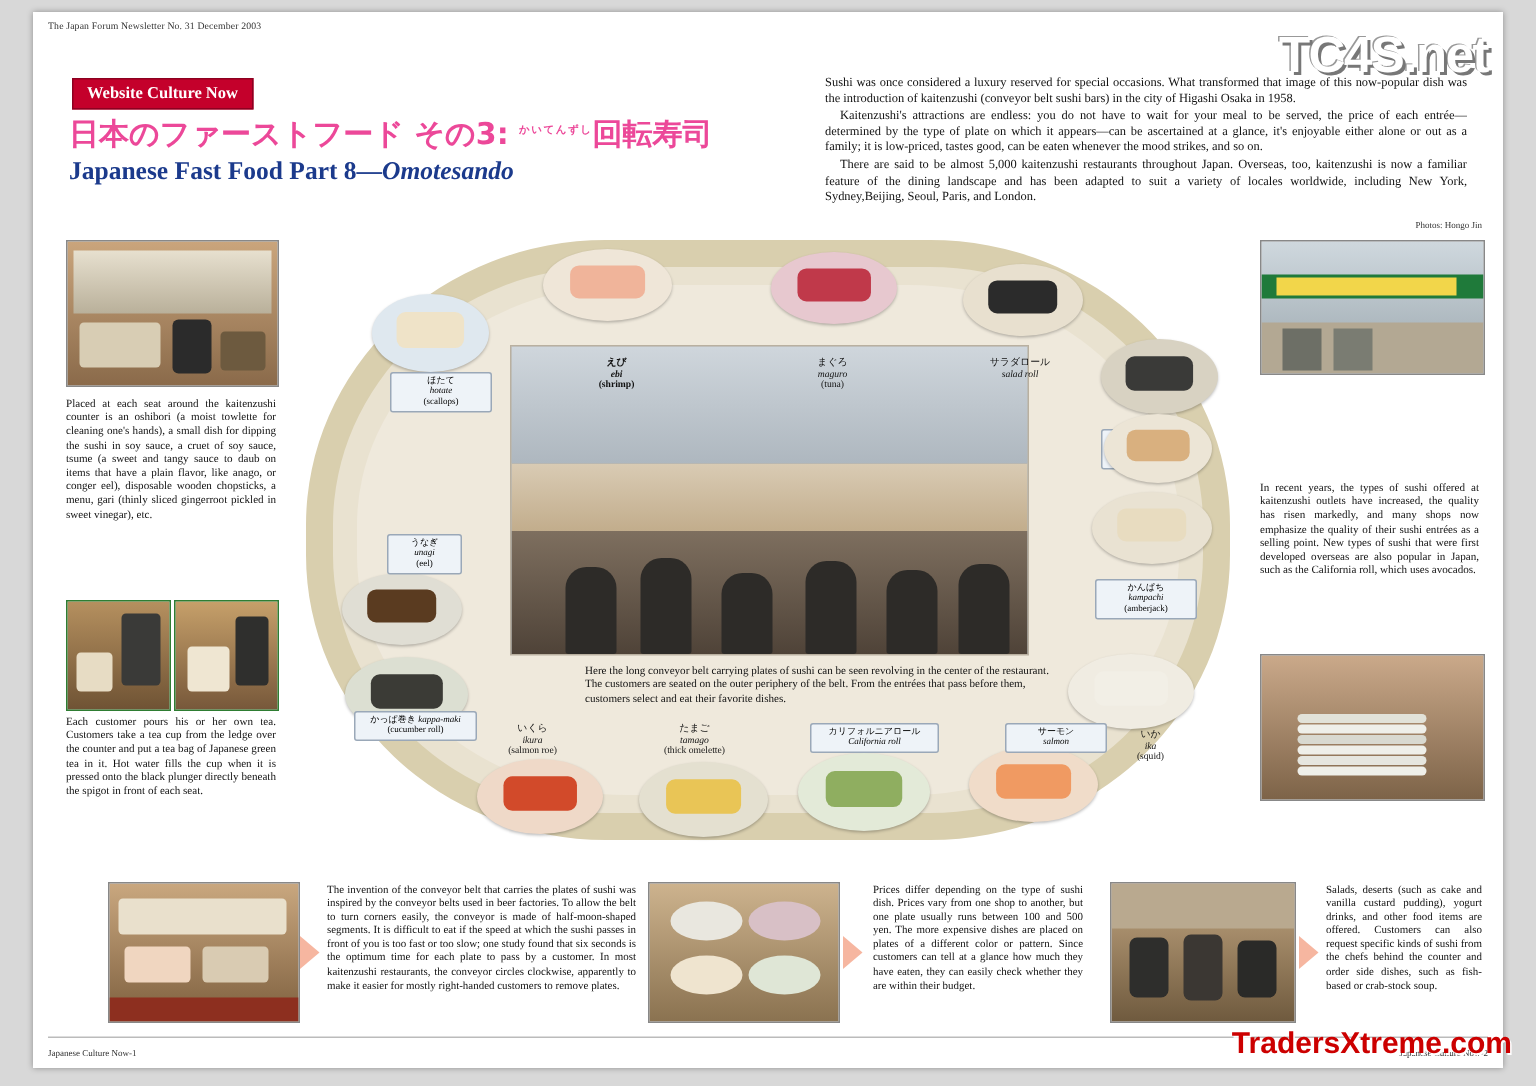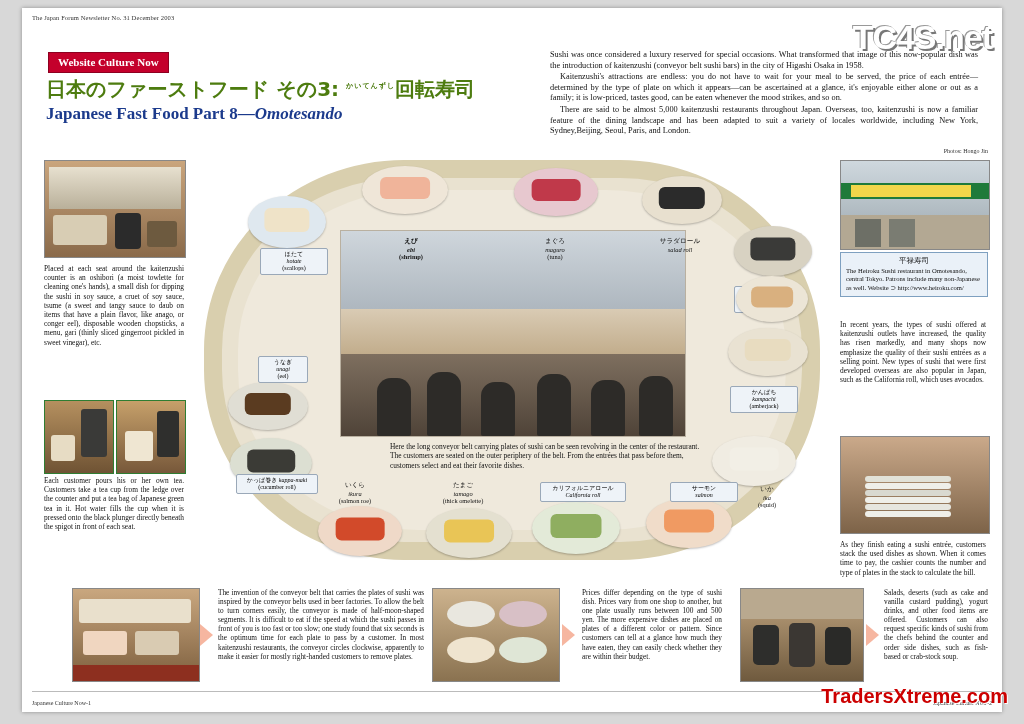--- a/index.html
+++ b/index.html
@@ -20,21 +20,21 @@
     position:absolute;left:10px;top:6px;font-size:6.5px;color:#333;
     font-family:"Liberation Serif", serif;letter-spacing:.1px;
   }
   .kicker{
     position:absolute;left:26px;top:44px;
     background:#c4002b;color:#fff;font-family:"Liberation Serif",serif;
     font-weight:bold;font-size:11px;padding:3px 9px 4px 9px;
     border:1px solid #8d0020;
   }
   .title-jp{
-    position:absolute;left:24px;top:68px;font-size:20px;color:#4d7c0f;
+    position:absolute;left:24px;top:68px;font-size:20px;color:#ec4899;
     font-family:"DejaVu Sans", sans-serif;font-weight:bold;letter-spacing:0px;
     white-space:nowrap;
   }
   .title-jp .ruby{font-size:7px;vertical-align:super;letter-spacing:1px;}
   .title-en{
     position:absolute;left:24px;top:96px;font-size:17px;color:#1b3a8c;
     font-family:"Liberation Serif",serif;font-weight:bold;font-style:normal;
     white-space:nowrap;
   }
   .title-en i{font-style:italic;}
@@ -186,35 +186,30 @@
   </div>
   <div class="col-text" style="left:22px;top:468px;width:140px;">Each customer pours his or her own tea. Customers take a tea cup from the ledge over the counter and put a tea bag of Japanese green tea in it. Hot water fills the cup when it is pressed onto the black plunger directly beneath the spigot in front of each seat.</div>
 
   <div class="photo" style="left:818px;top:152px;width:148px;height:88px;background:linear-gradient(#cfd8de,#9aa6ad);">
     <div style="position:absolute;left:0;top:22px;width:148px;height:16px;background:#1f7a3a;"></div>
     <div style="position:absolute;left:10px;top:24px;width:120px;height:12px;background:#f2d64a;"></div>
     <div style="position:absolute;left:0;top:54px;width:148px;height:34px;background:#b3a893;"></div>
     <div style="position:absolute;left:14px;top:58px;width:26px;height:28px;background:#6d6f66;"></div>
     <div style="position:absolute;left:48px;top:58px;width:26px;height:28px;background:#7a7c72;"></div>
   </div>
-  <div class="cap-box" style="left:818px;top:244px;width:136px;">
-    <span class="jp">平禄寿司</span>
-    <span>The Heiroku Sushi restaurant in Omotesando, central Tokyo. Patrons include many non-Japanese as well. Website ⊃ http://www.heiroku.com/</span>
-  </div>
   <div class="col-text" style="left:818px;top:312px;width:146px;">In recent years, the types of sushi offered at kaitenzushi outlets have increased, the quality has risen markedly, and many shops now emphasize the quality of their sushi entrées as a selling point. New types of sushi that were first developed overseas are also popular in Japan, such as the California roll, which uses avocados.</div>
 
   <div class="photo" style="left:818px;top:428px;width:148px;height:96px;background:linear-gradient(#caa98a,#7d6348);">
     <div style="position:absolute;left:24px;bottom:16px;width:86px;height:6px;background:#efefe9;border-radius:3px;"></div>
     <div style="position:absolute;left:24px;bottom:23px;width:86px;height:6px;background:#e6e6df;border-radius:3px;"></div>
     <div style="position:absolute;left:24px;bottom:30px;width:86px;height:6px;background:#efefe9;border-radius:3px;"></div>
     <div style="position:absolute;left:24px;bottom:37px;width:86px;height:6px;background:#d9d9d0;border-radius:3px;"></div>
     <div style="position:absolute;left:24px;bottom:44px;width:86px;height:6px;background:#efefe9;border-radius:3px;"></div>
     <div style="position:absolute;left:24px;bottom:51px;width:86px;height:6px;background:#e2e2d8;border-radius:3px;"></div>
   </div>
-  <div class="col-text" style="left:818px;top:532px;width:146px;">As they finish eating a sushi entrée, customers stack the used dishes as shown. When it comes time to pay, the cashier counts the number and type of plates in the stack to calculate the bill.</div>
 
   <div class="belt"></div>
   <div class="belt-inner"></div>
 
   <div class="center-photo">
     <div class="cp-sky"></div>
     <div class="cp-counter"></div>
     <div class="cp-floor"></div>
     <div class="cp-person" style="left:36px;"></div>
     <div class="cp-person" style="left:86px;height:64px;"></div>

